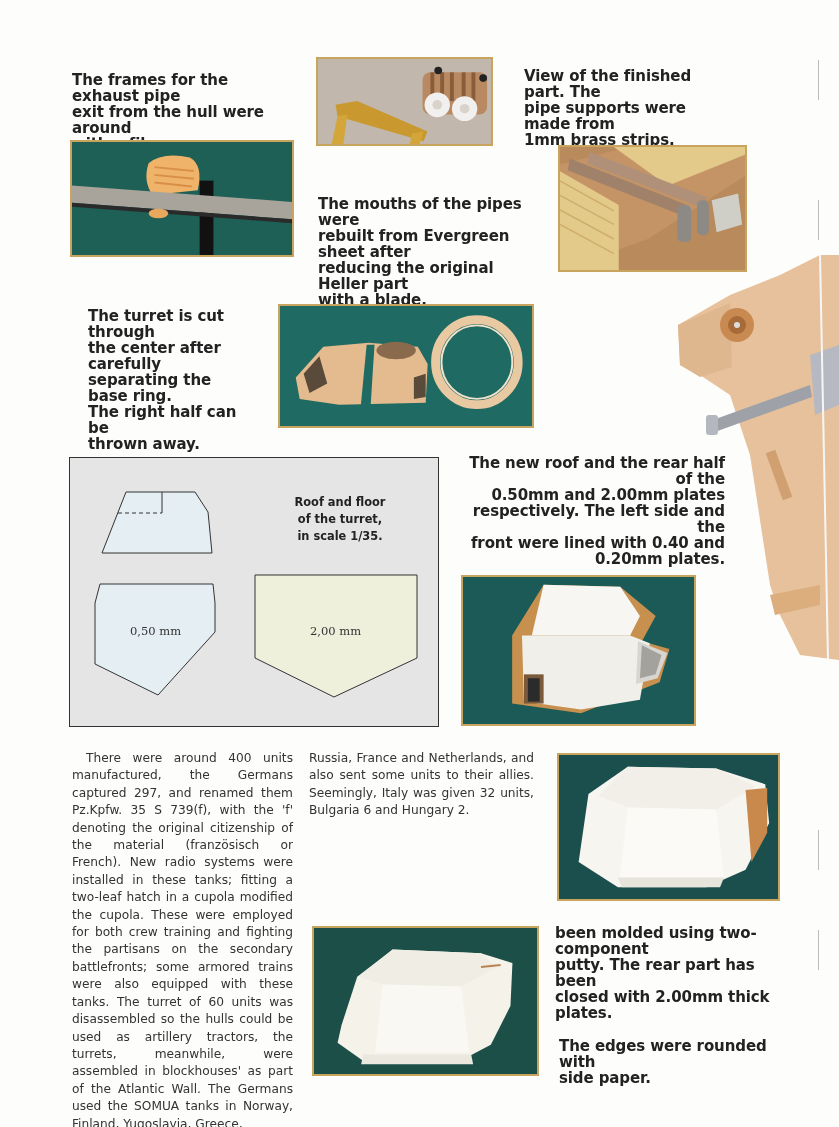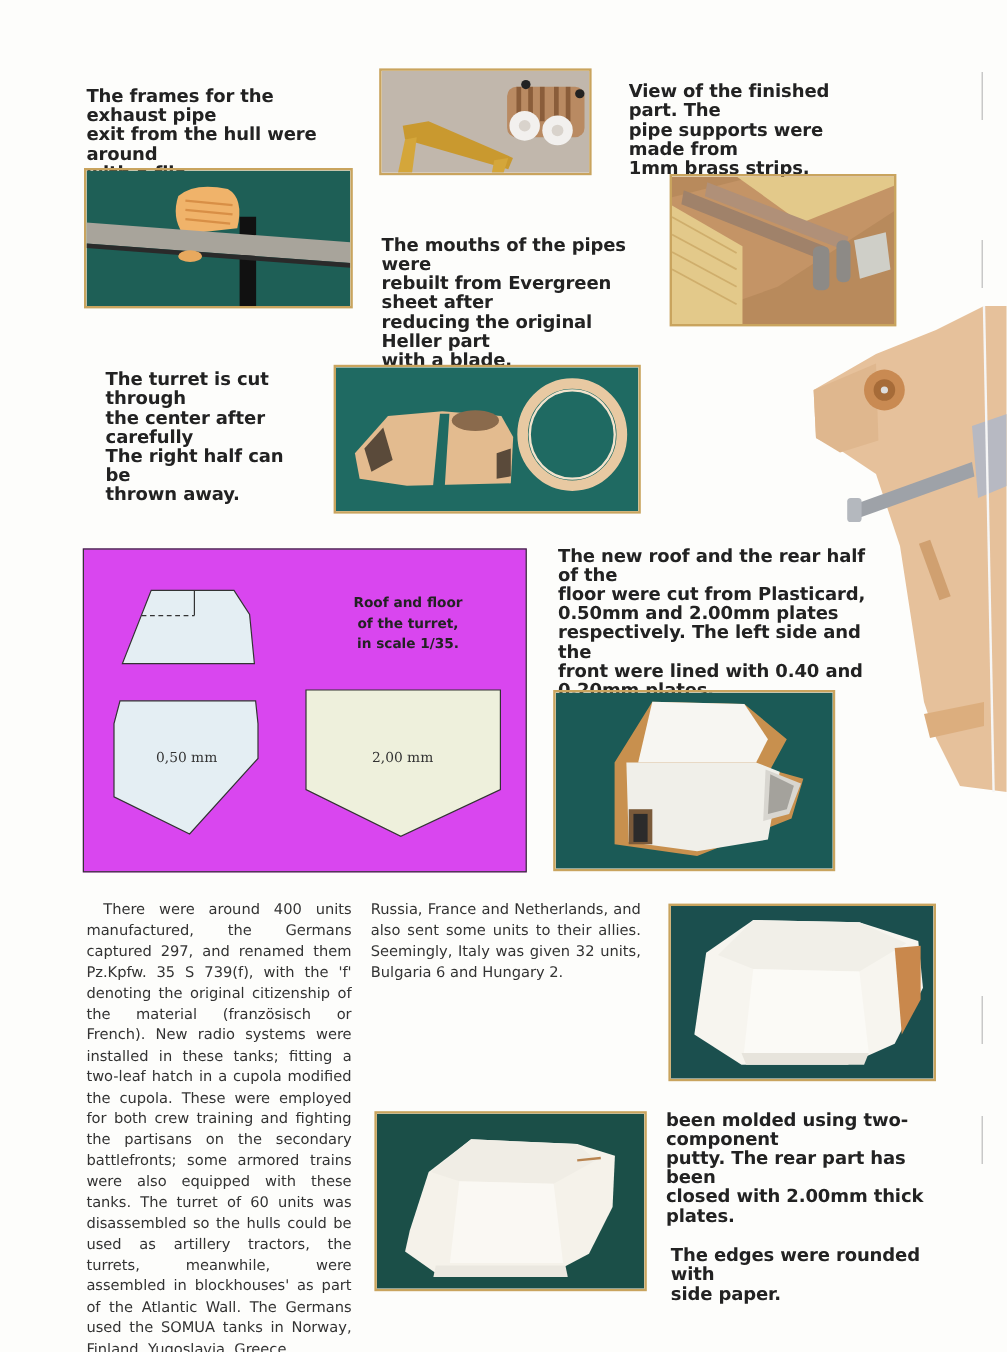--- a/index.html
+++ b/index.html
@@ -19,21 +19,21 @@
   }
   .photo svg { display:block; width:100%; height:100%; }
   .body-col {
     position:absolute; font-family:"DejaVu Sans", sans-serif; font-size:12.2px;
     line-height:17.4px; text-align:justify; color:#333; margin:0;
   }
   .body-col p { margin:0; text-indent:14px; }
   .body-col p.noindent { text-indent:0; }
   .diagram {
     position:absolute; left:69px; top:457px; width:370px; height:270px;
-    border:1.5px solid #333; box-sizing:border-box; background:#d946ef;
+    border:1.5px solid #333; box-sizing:border-box; background:#e5e5e5;
   }
   .diagram svg { position:absolute; left:0; top:0; }
   .diag-title {
     position:absolute; left:200px; top:36px; width:140px; text-align:center;
     font-weight:bold; font-size:11.4px; line-height:17px; color:#222;
   }
   .plate-label {
     position:absolute; font-family:"DejaVu Serif", serif; font-size:11.5px; color:#333;
   }
   .margin-mark { position:absolute; width:1px; background:#bbb; }
@@ -114,20 +114,21 @@
     <path d="M30 5 L150 52 L148 64 L28 17 Z" fill="#b09078"></path>
     <rect x="120" y="60" width="14" height="38" rx="5" fill="#8d8a86"></rect>
     <rect x="140" y="55" width="12" height="36" rx="5" fill="#8d8a86"></rect>
     <path d="M155 55 L182 48 L186 80 L160 88 Z" fill="#cfcfc8"></path>
   </svg>
 </div>
 
 <div class="cap right" style="left:88px; top:308px; width:160px;">
   <div>The turret is cut through</div>
   <div>the center after carefully</div>
+  <div>separating the base ring.</div>
   <div>The right half can be</div>
   <div>thrown away.</div>
 </div>
 
 <div class="photo" style="left:278px; top:304px; width:256px; height:124px;">
   <svg viewBox="0 0 256 124" preserveAspectRatio="none">
     <rect width="256" height="124" fill="#1f6a62"></rect>
     <path d="M16 74 L44 42 L90 38 L140 42 L150 60 L148 100 L60 102 L20 96 Z" fill="#e3bb8f"></path>
     <path d="M88 40 L96 40 L92 104 L82 104 Z" fill="#1f6a62"></path>
     <ellipse cx="118" cy="46" rx="20" ry="9" fill="#8a6a4c"></ellipse>
@@ -148,23 +149,22 @@
   </svg>
   <div class="diag-title">
     <div>Roof and floor</div>
     <div>of the turret,</div>
     <div>in scale 1/35.</div>
   </div>
   <div class="plate-label" style="left:60px; top:166px;">0,50 mm</div>
   <div class="plate-label" style="left:240px; top:166px;">2,00 mm</div>
 </div>
 
-<div class="cap" style="left:465px; top:455px; width:260px;">
+<div class="cap" style="left:465px; top:455px; width:260px;text-align:right;">
   <div>The new roof and the rear half of the</div>
-  <div>floor were cut from Plasticard,</div>
   <div>0.50mm and 2.00mm plates</div>
   <div>respectively. The left side and the</div>
   <div>front were lined with 0.40 and</div>
   <div>0.20mm plates.</div>
 </div>
 
 <div class="photo" style="left:461px; top:575px; width:235px; height:151px;">
   <svg viewBox="0 0 235 151" preserveAspectRatio="none">
     <rect width="235" height="151" fill="#1b5a56"></rect>
     <path d="M50 60 L82 8 L160 10 L196 40 L182 66 L210 74 L200 108 L120 140 L50 130 Z" fill="#c8904e"></path>

